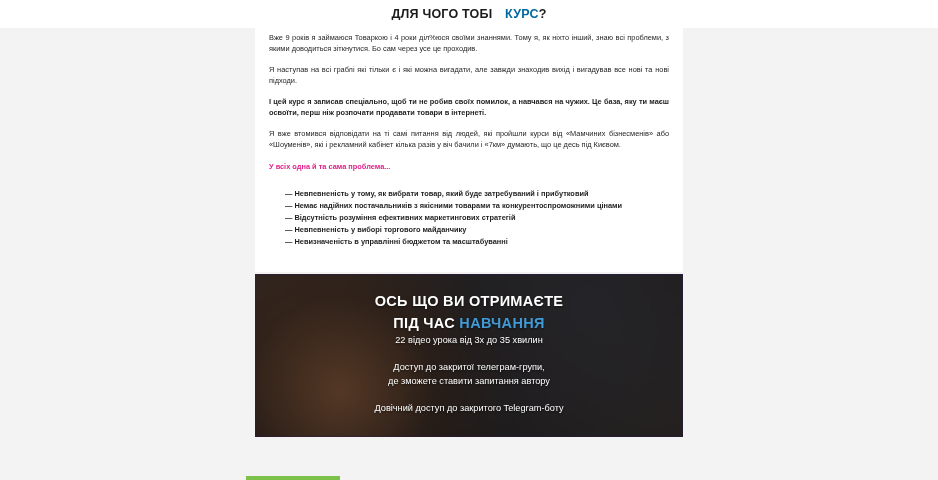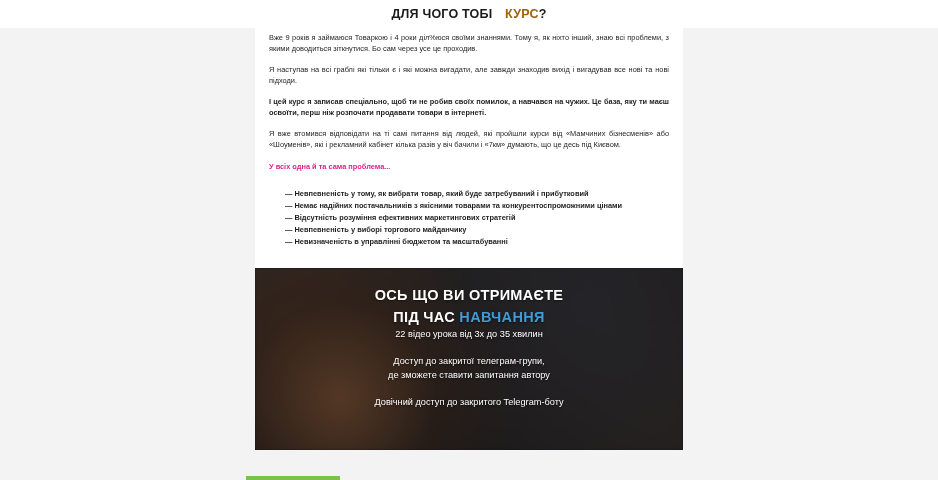--- a/index.html
+++ b/index.html
@@ -29,21 +29,21 @@
     align-items: center;
     justify-content: center;
   }
   .headline {
     font-size: 12.5px;
     font-weight: bold;
     color: #1a1a1a;
     letter-spacing: .2px;
     white-space: nowrap;
   }
-  .headline .accent { color: #a16207; padding-left: 9px; }
+  .headline .accent { color: #0369a1; padding-left: 9px; }
 
   
   .card {
     position: absolute;
     left: 255px;
     top: 20px;
     width: 428px;
     background: #ffffff;
     padding: 12px 14px 8px 14px;
   }
@@ -72,24 +72,24 @@
     color: #1f1f1f;
     font-weight: bold;
     margin: 0;
     white-space: nowrap;
   }
 
   
   .promo {
     position: absolute;
     left: 255px;
-    top: 268px;
+    top: 274px;
     width: 428px;
-    height: 182px;
-    background: #0f172a;
+    height: 163px;
+    background: #4c1d95;
     overflow: hidden;
   }
   
   .promo .bg {
     position: absolute;
     inset: 0;
     background:
       radial-gradient(circle at 20% 72%, rgba(180,110,60,.85) 0%, rgba(90,50,25,.5) 26%, rgba(0,0,0,0) 48%),
       radial-gradient(circle at 8% 30%, rgba(120,70,40,.55) 0%, rgba(0,0,0,0) 42%),
       radial-gradient(circle at 78% 20%, rgba(60,60,70,.8) 0%, rgba(0,0,0,0) 55%),

